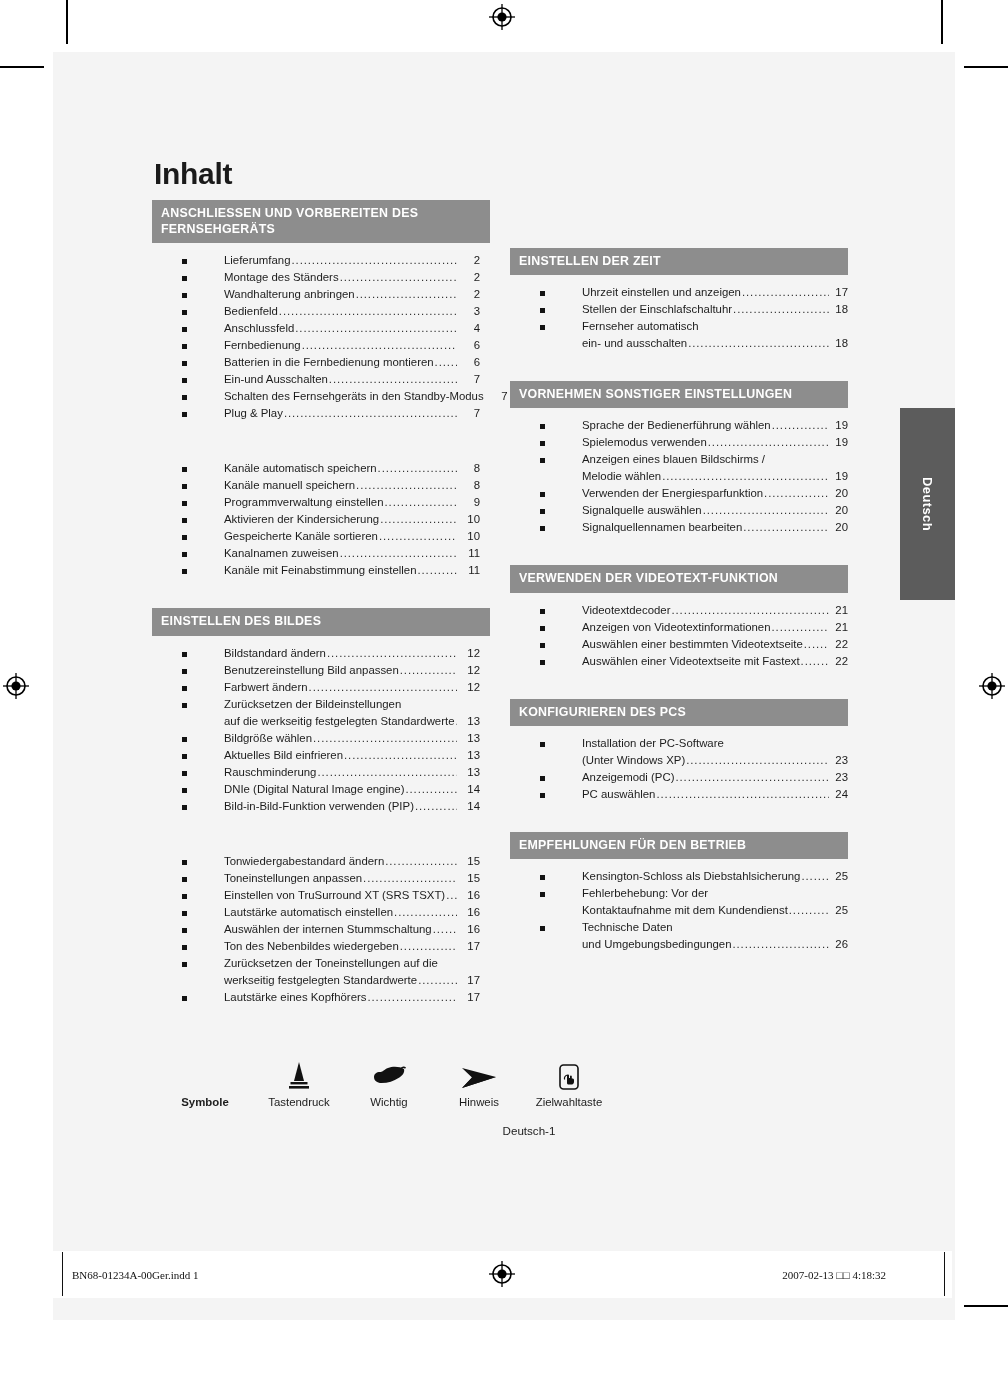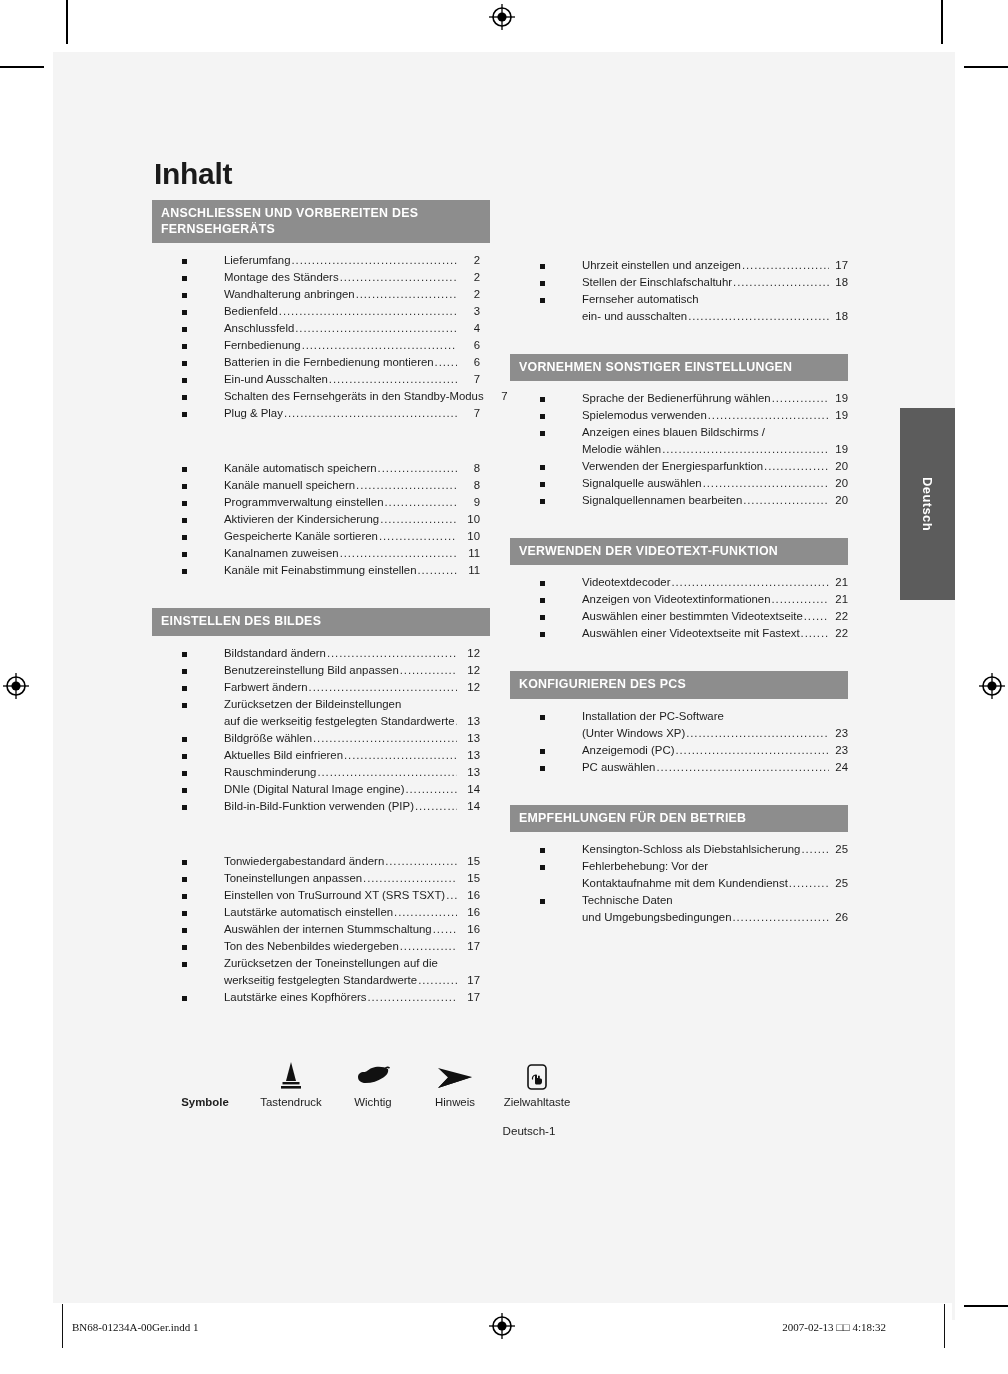--- a/index.html
+++ b/index.html
@@ -66,21 +66,21 @@
     flex:0 0 auto;text-align:right;white-space:nowrap;
     padding-left:2px;
   }
   
   .col.left .pageno{min-width:20px;padding-right:10px;}
   .col.right .pageno{min-width:16px;padding-right:0px;}
 
   
   .legend{
     margin-top:22px;margin-left:12px;
-    display:flex;align-items:flex-start;gap:8px;
+    display:flex;align-items:flex-start;gap:16px;
   }
   .legend-item{
     display:flex;flex-direction:column;align-items:center;
     width:74px;
   }
   .legend-item.first{width:82px;align-items:center;}
   .legend-glyph{height:34px;display:flex;align-items:flex-end;justify-content:center;}
   .legend-label{font-size:11.4px;color:#1c1c1c;margin-top:5px;}
   .legend-label.bold{font-weight:bold;}
   .folio{
@@ -95,21 +95,21 @@
     color:#ffffff;font-size:13px;font-weight:bold;
     display:flex;align-items:center;justify-content:center;
   }
   .lang-tab span{
     writing-mode:vertical-rl;text-orientation:mixed;
     letter-spacing:.4px;
   }
 
   
   .footer{
-    position:absolute;left:0;top:1303px;width:952px;height:47px;
+    position:absolute;left:0;top:1251px;width:952px;height:47px;
     background:#ffffff;
   }
   .footer .rule-l{position:absolute;left:62px;top:1px;width:1.3px;height:44px;background:#111;}
   .footer .rule-r{position:absolute;left:944px;top:1px;width:1.3px;height:44px;background:#111;}
   .footer .ftext{
     position:absolute;top:18px;font-size:11px;color:#111;
     font-family:"Liberation Serif", serif;white-space:nowrap;
   }
   .footer .left{left:72px;}
   .footer .right{right:66px;text-align:right;}
@@ -456,20 +456,21 @@
                   <span class="etitle">Lautstärke eines Kopfhörers </span>
                   <span class="leader">........................................................................................................................................................................................................</span>
                   <span class="pageno">17</span>
                 </span>
               </div>
             </div>
           </div>
         </div>
       <div class="col right" id="col-right">
           <div class="section">
+            <div class="sec-head">EINSTELLEN DER ZEIT</div>
             <div class="sec-body">
               <div class="entry">
                 <span class="bullet"></span>
                 <span class="entry-text">
                   <span class="etitle">Uhrzeit einstellen und anzeigen </span>
                   <span class="leader">........................................................................................................................................................................................................</span>
                   <span class="pageno">17</span>
                 </span>
               </div>
               <div class="entry">

